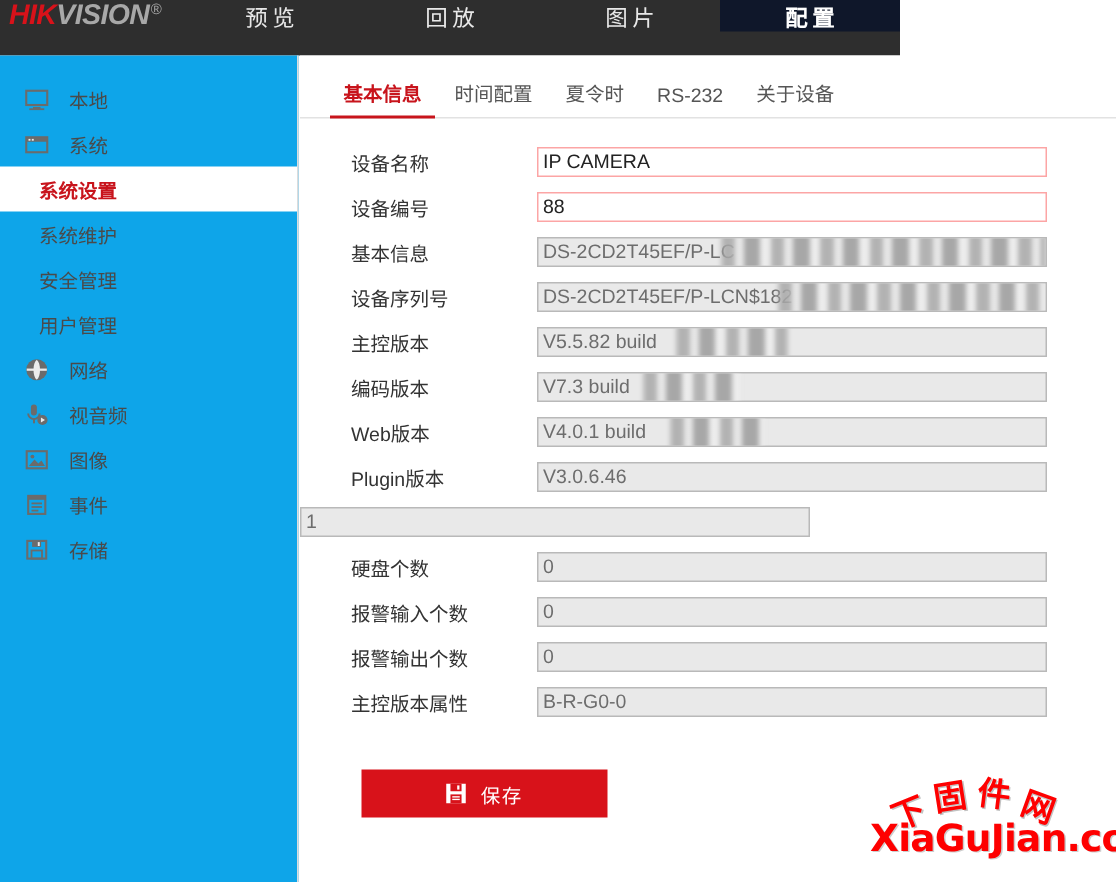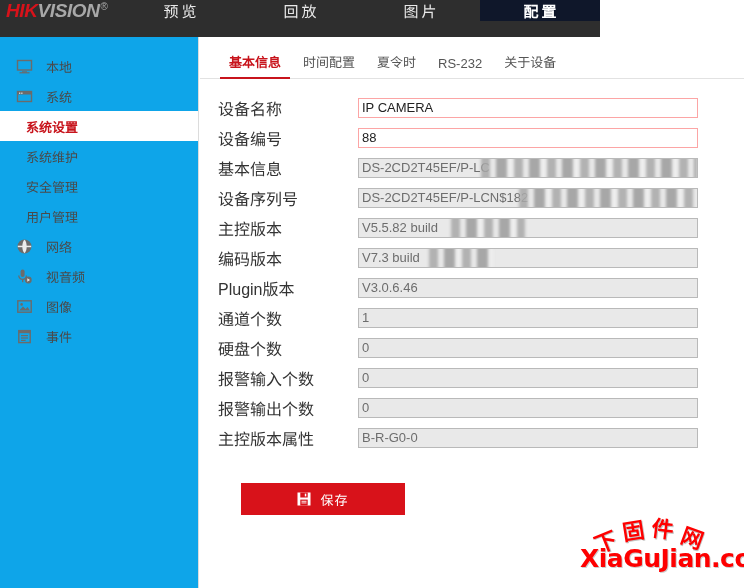--- a/index.html
+++ b/index.html
@@ -176,23 +176,23 @@
   .row {
     display: flex;
     align-items: center;
     height: 30px;
     margin-bottom: 0;
   }
   .row-label {
     width: 158px;
     flex: 0 0 158px;
     text-align: left;
-    padding-left: 18px;
-    box-sizing: border-box;
-    font-size: 16px;
+    padding-left: 34px;
+    box-sizing: border-box;
+    font-size: 13px;
     color: #333333;
     white-space: nowrap;
   }
   .field {
     position: relative;
     width: 340px;
     height: 20px;
     box-sizing: border-box;
     border: 1px solid #fca5a5;
     background: #ffffff;
@@ -374,20 +374,31 @@
             <rect x="2.8" y="2.6" width="11.4" height="12" fill="none" stroke="#6b6b6b" stroke-width="1.4"></rect>
             <rect x="2.8" y="2.6" width="11.4" height="2.6" fill="#6b6b6b"></rect>
             <rect x="5" y="7" width="7" height="1.2" fill="#6b6b6b"></rect>
             <rect x="5" y="9.4" width="7" height="1.2" fill="#6b6b6b"></rect>
             <rect x="5" y="11.8" width="4.6" height="1.2" fill="#6b6b6b"></rect>
           </svg>
       </span>
       <span class="side-label">事件</span>
     </div>
 
+    <div class="side-item">
+      <span class="side-icon">
+        <svg width="17" height="17" viewBox="0 0 17 17">
+            <rect x="2.2" y="2.6" width="12.6" height="11.8" fill="none" stroke="#6b6b6b" stroke-width="1.4"></rect>
+            <rect x="5.4" y="2.6" width="6" height="4" fill="#6b6b6b"></rect>
+            <rect x="9.2" y="3.4" width="1.3" height="2.6" fill="#ececec"></rect>
+            <rect x="5" y="9" width="7" height="5.4" fill="none" stroke="#6b6b6b" stroke-width="1.2"></rect>
+          </svg>
+      </span>
+      <span class="side-label">存储</span>
+    </div>
 
   </div>
 
   <div class="content">
 
     <div class="tabbar">
       <div class="tab active">基本信息</div>
       <div class="tab">时间配置</div>
       <div class="tab">夏令时</div>
       <div class="tab">RS-232</div>
@@ -419,28 +430,31 @@
       <div class="row">
         <div class="row-label">主控版本</div>
         <div class="field disabled"><span>V5.5.82 build</span><span class="redact" style="left:92px;width:74px;"></span></div>
       </div>
 
       <div class="row">
         <div class="row-label">编码版本</div>
         <div class="field disabled"><span>V7.3 build</span><span class="redact" style="left:70px;width:64px;"></span></div>
       </div>
 
+      <div class="row">
+        <div class="row-label">Web版本</div>
+        <div class="field disabled"><span>V4.0.1 build</span><span class="redact" style="left:88px;width:62px;"></span></div>
+      </div>
 
       <div class="row">
         <div class="row-label">Plugin版本</div>
         <div class="field disabled">V3.0.6.46</div>
       </div>
 
       <div class="row">
-        <div class="row-label">通道个数</div>
         <div class="field disabled">1</div>
       </div>
 
       <div class="row">
         <div class="row-label">硬盘个数</div>
         <div class="field disabled">0</div>
       </div>
 
       <div class="row">
         <div class="row-label">报警输入个数</div>

